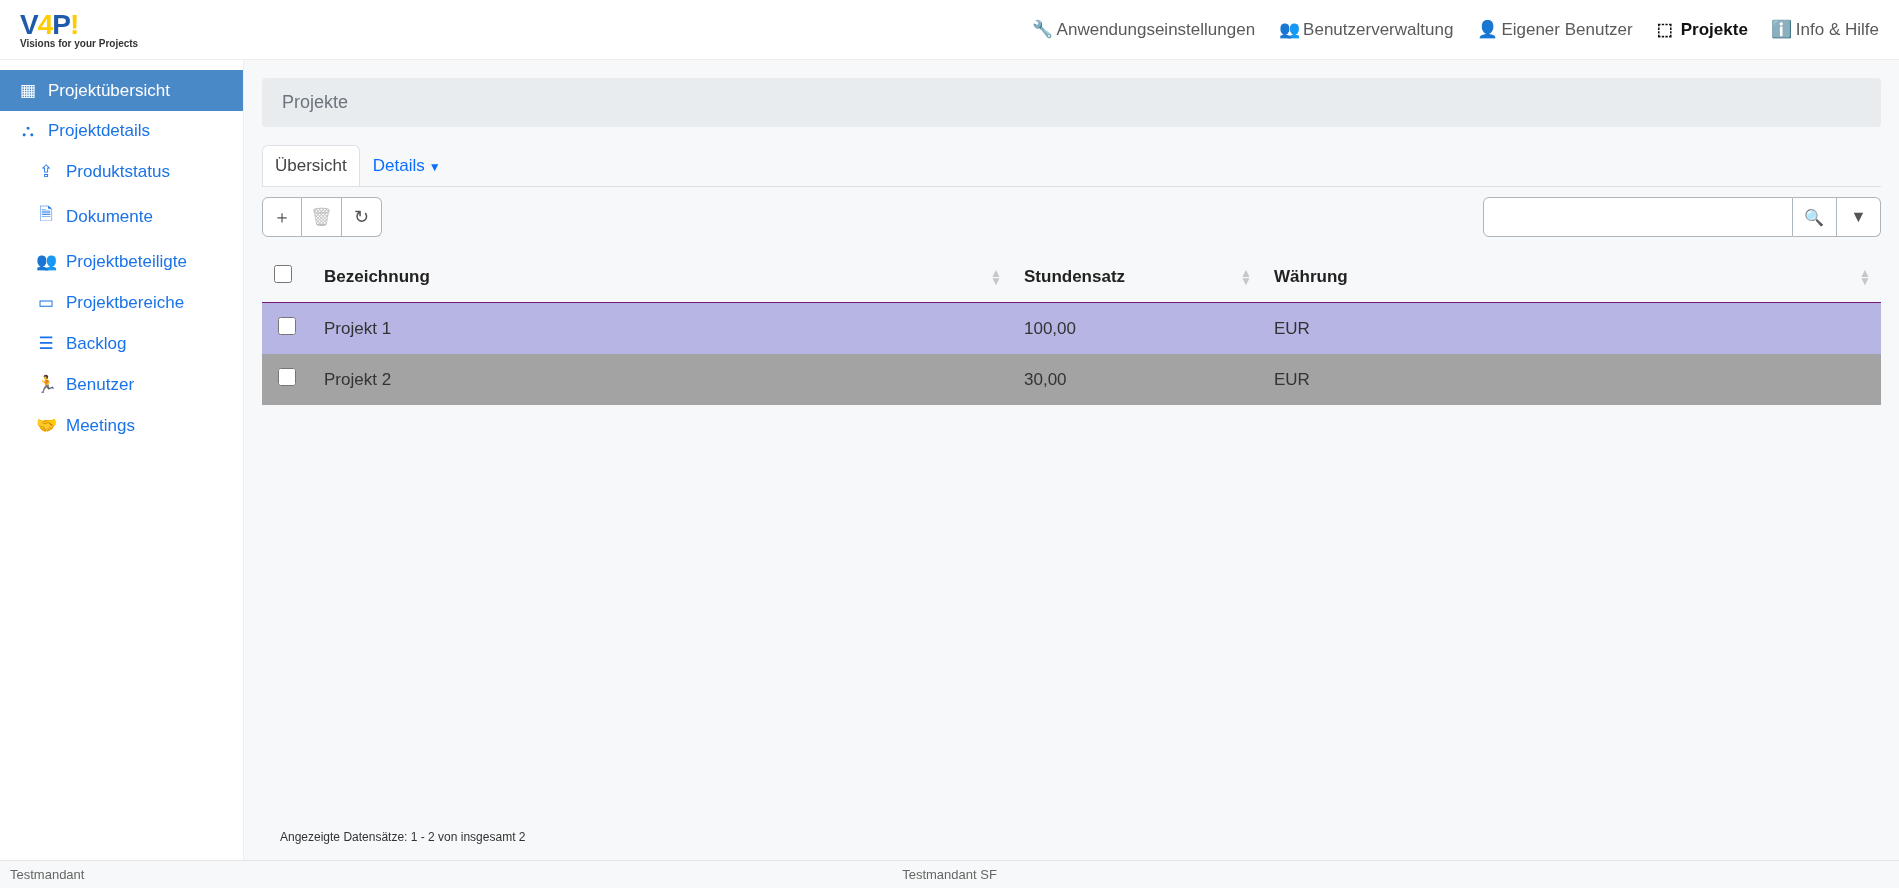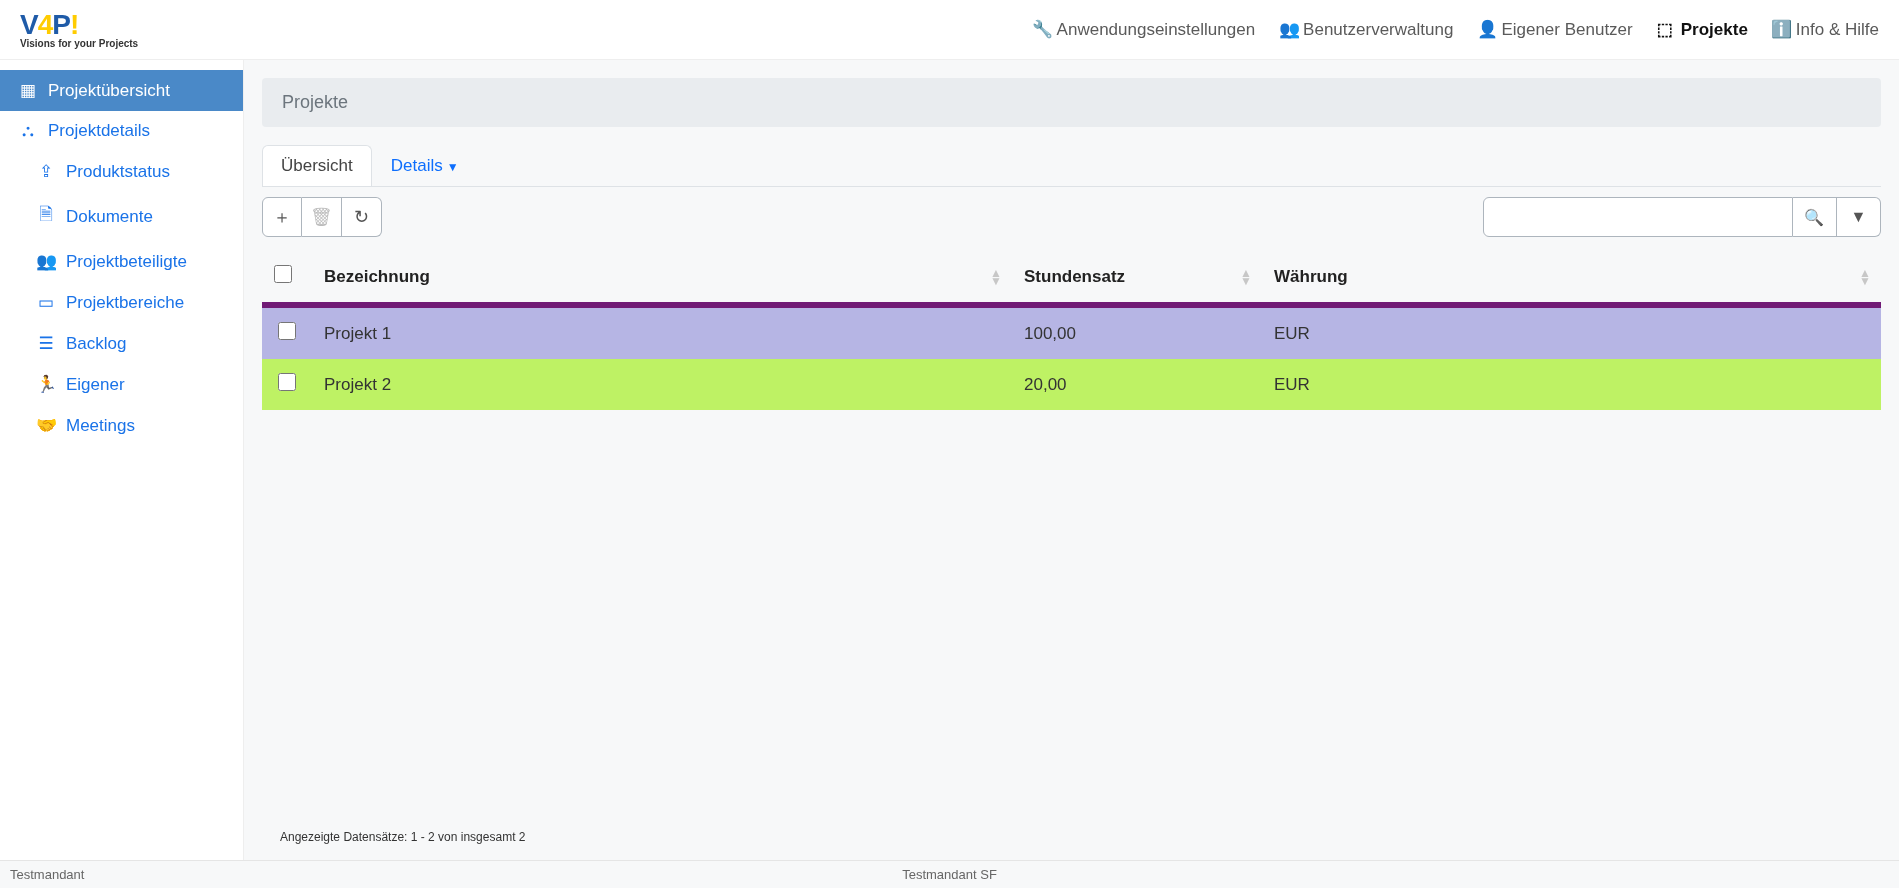--- a/index.html
+++ b/index.html
@@ -15,40 +15,40 @@
   .nav-ico{width:18px;display:inline-block;color:#666}
   .body{display:flex;flex:1;min-height:0}
   .sidebar{width:244px;background:#fff;border-right:1px solid #eee;padding-top:10px}
   .sb-item{display:flex;align-items:center;gap:10px;padding:10px 18px;font-size:17px;color:#1a73e8;cursor:pointer}
   .sb-item.active{background:#4a89c8;color:#fff}
   .sb-item.sub{padding-left:36px}
   .sb-ico{width:20px;display:inline-block;text-align:center}
   .main{flex:1;padding:18px 18px 0 18px;display:flex;flex-direction:column;min-height:0}
   .pagehead{background:#e9ecef;border-radius:4px;padding:14px 20px;color:#6c757d;font-size:18px}
   .tabs{display:flex;margin-top:18px;border-bottom:1px solid #dee2e6}
-  .tab{padding:10px 18px;color:#0d6efd;font-size:17px;cursor:pointer;border:1px solid transparent;border-bottom:none;border-radius:6px 6px 0 0}
+  .tab{padding:10px 12px;color:#0d6efd;font-size:17px;cursor:pointer;border:1px solid transparent;border-bottom:none;border-radius:6px 6px 0 0}
   .tab.active{color:#444;background:#fff;border-color:#dee2e6}
   .tab .caret{margin-left:4px;font-size:12px}
   .toolbar{display:flex;justify-content:space-between;align-items:center;margin-top:10px}
   .btn-grp{display:flex}
   .icon-btn{width:40px;height:40px;border:1px solid #adb5bd;background:#fff;display:flex;align-items:center;justify-content:center;cursor:pointer;font-size:18px;color:#555}
   .icon-btn:first-child{border-radius:6px 0 0 6px}
   .icon-btn:last-child{border-radius:0 6px 6px 0}
   .icon-btn+.icon-btn{border-left:none}
   .icon-btn.disabled{color:#bbb}
   .search-grp{display:flex}
   .search-input{width:310px;height:40px;border:1px solid #adb5bd;border-radius:6px 0 0 6px;padding:0 10px;font-size:15px}
   .search-btn{width:44px;height:40px;border:1px solid #adb5bd;border-left:none;background:#fff;cursor:pointer;font-size:16px;color:#555}
   .filter-btn{width:44px;height:40px;border:1px solid #adb5bd;border-left:none;background:#fff;cursor:pointer;font-size:16px;color:#555;border-radius:0 6px 6px 0}
   .table{width:100%;margin-top:14px;border-collapse:collapse}
-  .table th{text-align:left;font-size:17px;padding:14px 12px;border-bottom:6px solid #701a75;font-weight:700;color:#222;position:relative}
+  .table th{text-align:left;font-size:17px;padding:14px 12px;border-bottom:1px solid #701a75;font-weight:700;color:#222;position:relative}
   .sort-ico{position:absolute;right:10px;top:50%;transform:translateY(-50%);color:#c7c7c7;font-size:12px;line-height:8px}
   .table td{padding:14px 12px;font-size:17px;color:#333}
   .table tr.row0{background:#b6b5e4}
-  .table tr.row1{background:#bef264}
+  .table tr.row1{background:#a3a3a3}
   .chkcol{width:50px;text-align:center}
   .col-bez{width:700px}
   .col-rate{width:250px}
   input[type=checkbox]{width:18px;height:18px}
   .footer-count{position:absolute;bottom:44px;left:280px;font-size:12px;color:#333}
   .statusbar{position:absolute;bottom:0;left:0;right:0;height:28px;background:#f7f8f9;border-top:1px solid #e5e5e5;display:flex;align-items:center;padding:12px 10px;font-size:13px;color:#666}
   .statusbar .center{position:absolute;left:50%;transform:translateX(-50%)}
 </style>
 </head>
 <body>
@@ -109,21 +109,21 @@
     <div class="sb-item sub">
       <span class="sb-ico">▭</span>
       <span>Projektbereiche</span>
     </div>
     <div class="sb-item sub">
       <span class="sb-ico">☰</span>
       <span>Backlog</span>
     </div>
     <div class="sb-item sub">
       <span class="sb-ico">🏃</span>
-      <span>Eigener</span>
+      <span>Benutzer</span>
     </div>
     <div class="sb-item sub">
       <span class="sb-ico">🤝</span>
       <span>Meetings</span>
     </div>
   </div>
 
   <div class="main">
     <div class="pagehead">Projekte</div>
 
@@ -167,21 +167,21 @@
       <tbody>
         <tr class="row0">
           <td class="chkcol"><input type="checkbox" style=""></td>
           <td>Projekt 1</td>
           <td>100,00</td>
           <td>EUR</td>
         </tr>
         <tr class="row1">
           <td class="chkcol"><input type="checkbox" style=""></td>
           <td>Projekt 2</td>
-          <td>20,00</td>
+          <td>30,00</td>
           <td>EUR</td>
         </tr>
       </tbody>
     </table>
   </div>
 </div>
 
 <div class="footer-count">Angezeigte Datensätze: 1 - 2 von insgesamt 2</div>
 
 <div class="statusbar">

